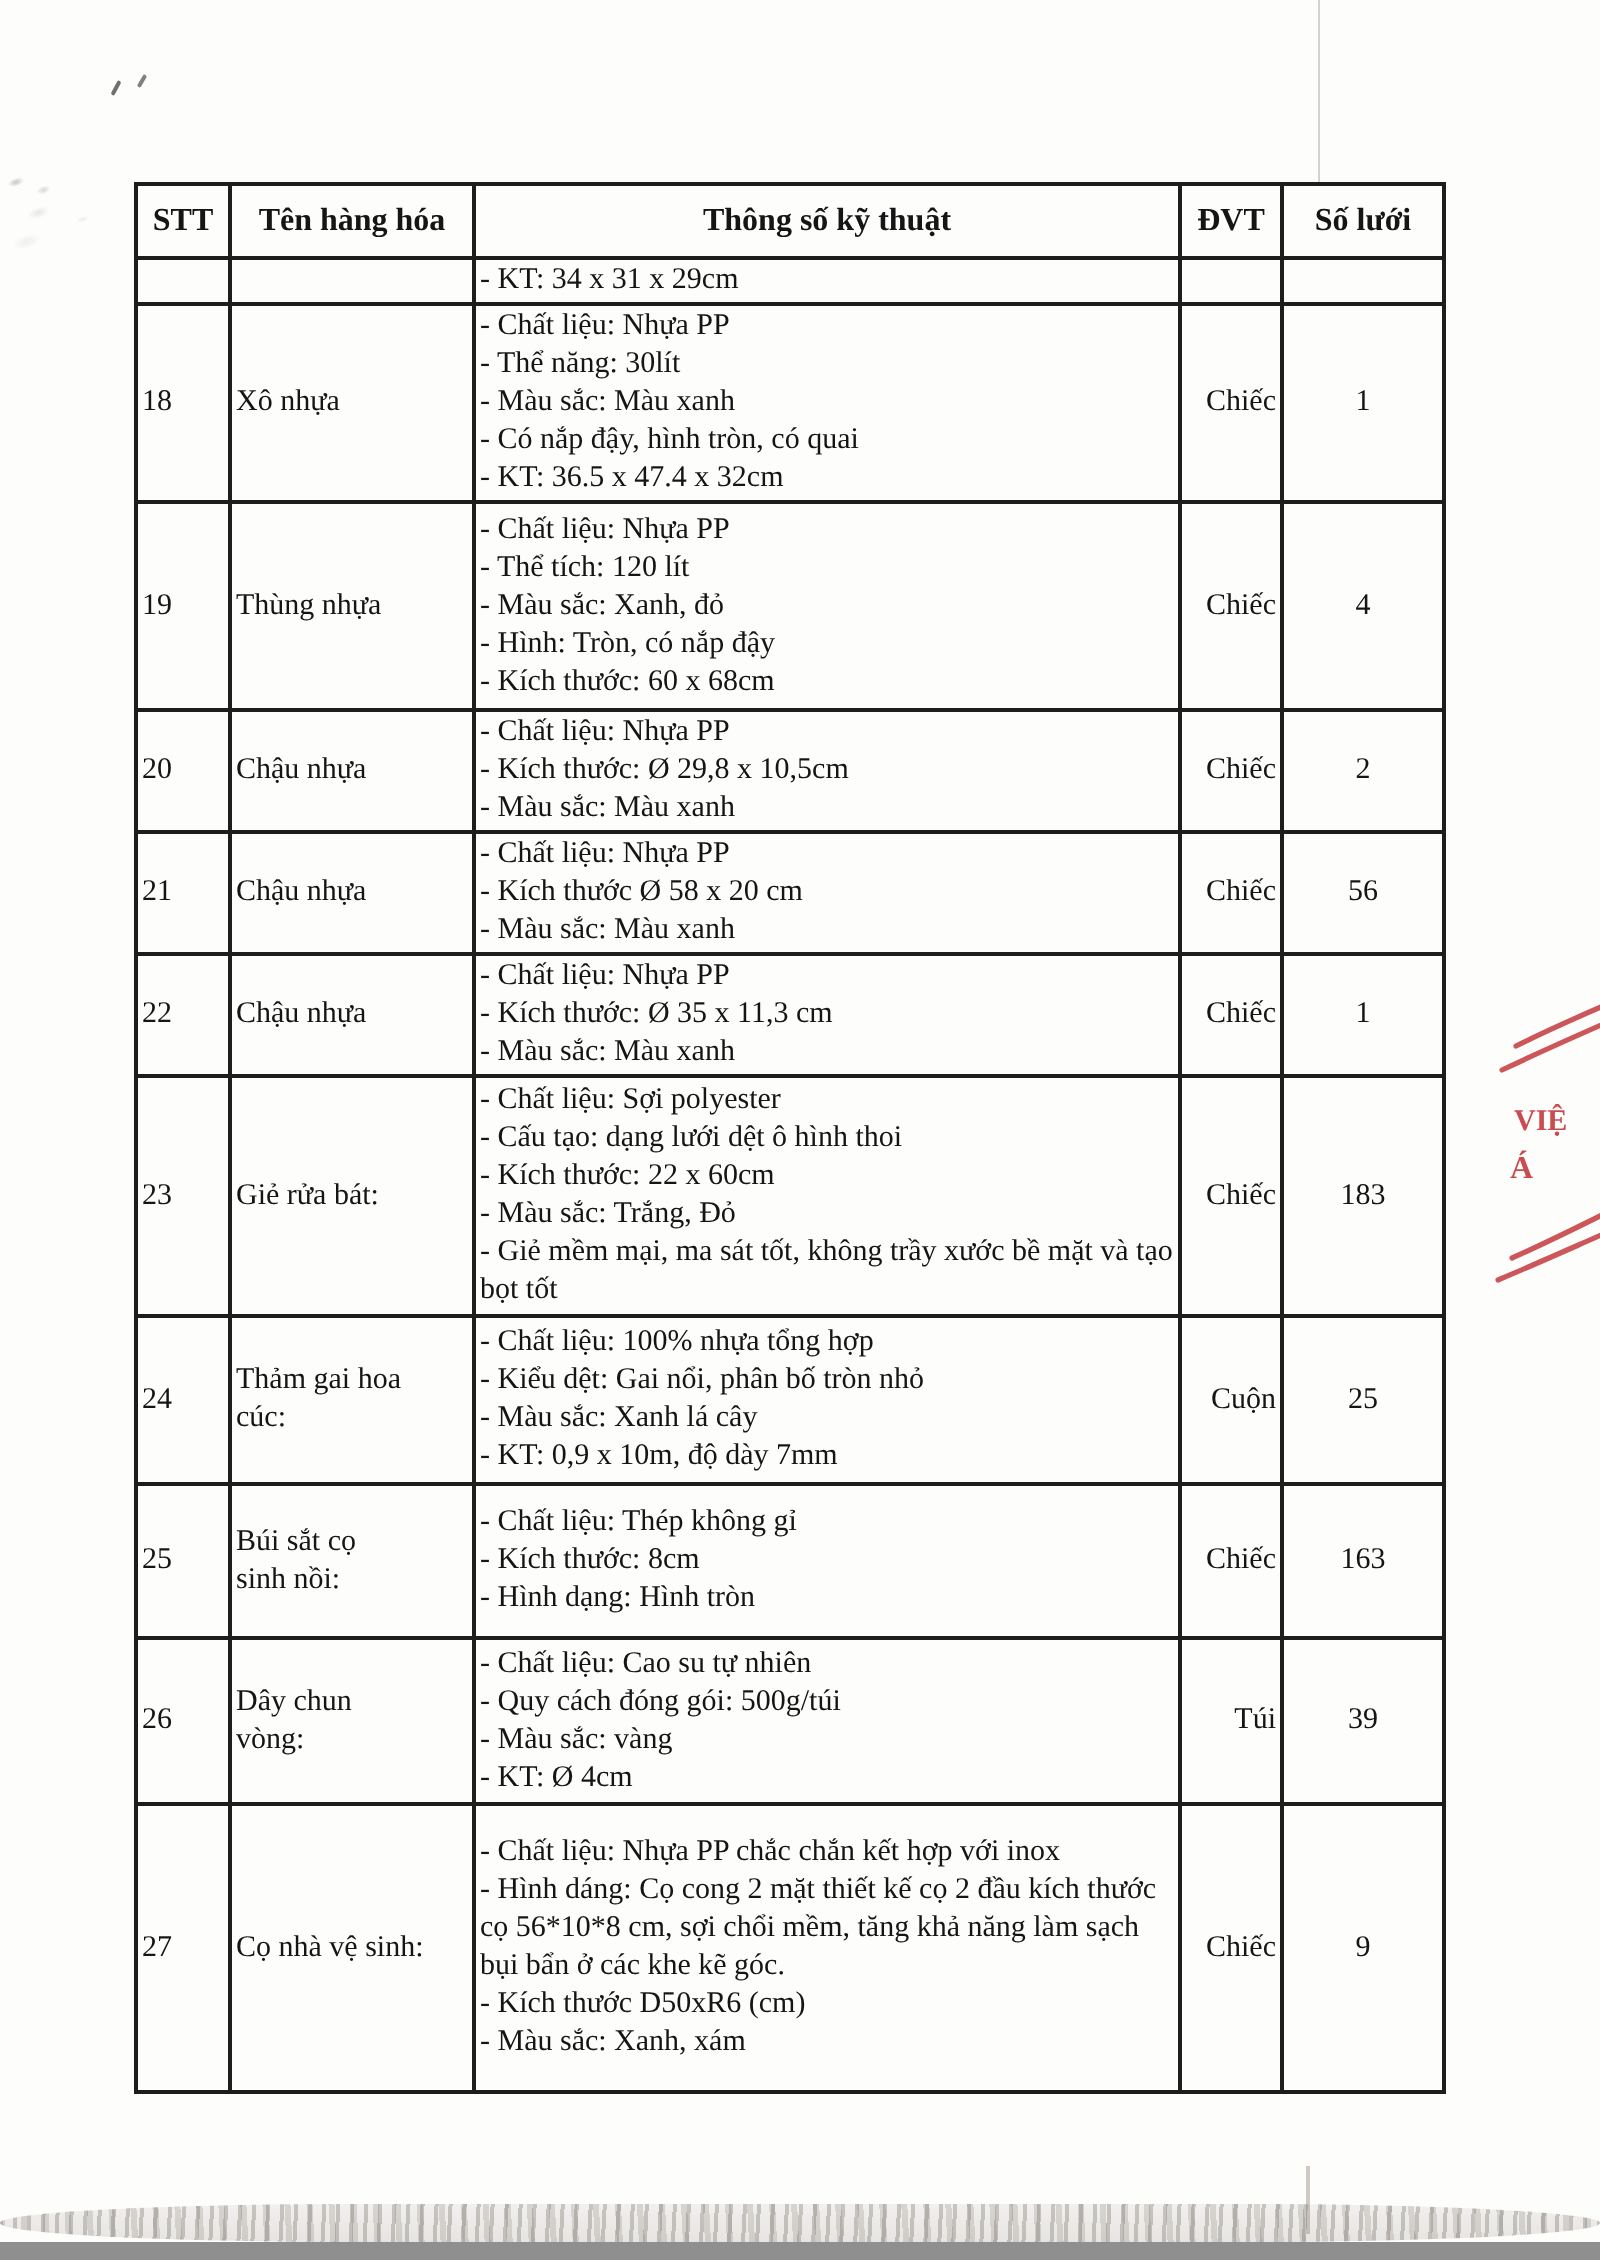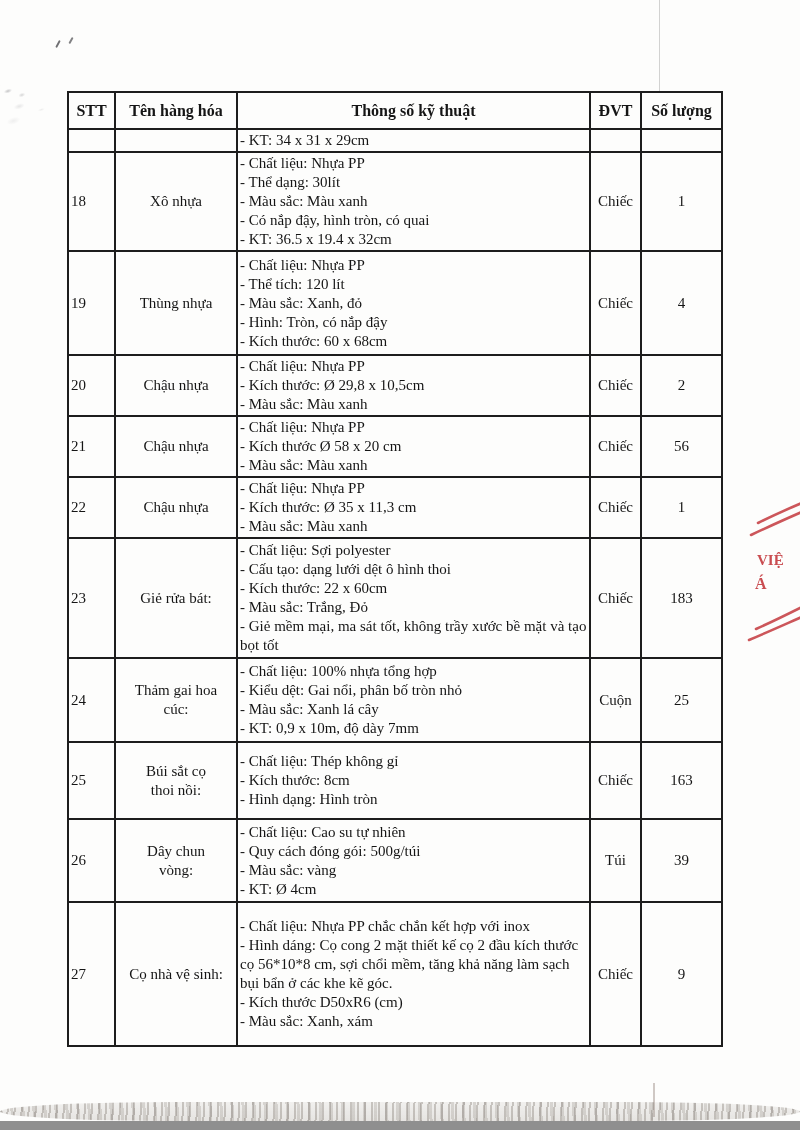--- a/index.html
+++ b/index.html
@@ -22,23 +22,23 @@
     vertical-align:middle;
     font-size:15px;line-height:19px;
     padding:1px 2px;
     overflow:hidden;
   }
   table.goods thead th{
     font-size:16px;font-weight:bold;text-align:center;height:31px;
     padding:2px 1px;
   }
   td.c-stt{}
-  td.c-name{text-align:center;padding:2px 10px 2px 8px;white-space:pre-line;}
+  td.c-name{text-align:left;padding:2px 10px 2px 8px;white-space:pre-line;}
   td.c-specs{text-align:left;padding:1px 18px 1px 7px;}
-  td.c-unit{text-align:center;}
+  td.c-unit{text-align:right;}
   td.c-qty{text-align:center;}
   tbody tr:nth-child(1){height:22px;margin-top:32px;}
   tbody tr:nth-child(2){height:96px;}
   tbody tr:nth-child(3){height:104px;}
   tbody tr:nth-child(4){height:61px;}
   tbody tr:nth-child(5){height:61px;}
   tbody tr:nth-child(6){height:61px;}
   tbody tr:nth-child(7){height:120px;}
   tbody tr:nth-child(8){height:84px;}
   tbody tr:nth-child(9){height:77px;}
@@ -96,42 +96,42 @@
       <col style="width:353px">
       <col style="width:51px">
       <col style="width:81px">
     </colgroup>
     <thead>
       <tr>
         <th>STT</th>
         <th>Tên hàng hóa</th>
         <th>Thông số kỹ thuật</th>
         <th>ĐVT</th>
-        <th>Số lượng</th>
+        <th>Số lưới</th>
       </tr>
     </thead>
     <tbody>
         <tr>
           <td class="c-stt"></td>
           <td class="c-name"></td>
           <td class="c-specs">
             <div class="spec-line">- KT: 34 x 31 x 29cm</div>
           </td>
           <td class="c-unit"></td>
           <td class="c-qty"></td>
         </tr>
         <tr>
           <td class="c-stt">18</td>
           <td class="c-name">Xô nhựa</td>
           <td class="c-specs">
             <div class="spec-line">- Chất liệu: Nhựa PP</div>
-            <div class="spec-line">- Thể dạng: 30lít</div>
+            <div class="spec-line">- Thể năng: 30lít</div>
             <div class="spec-line">- Màu sắc: Màu xanh</div>
             <div class="spec-line">- Có nắp đậy, hình tròn, có quai</div>
-            <div class="spec-line">- KT: 36.5 x 19.4 x 32cm</div>
+            <div class="spec-line">- KT: 36.5 x 47.4 x 32cm</div>
           </td>
           <td class="c-unit">Chiếc</td>
           <td class="c-qty">1</td>
         </tr>
         <tr>
           <td class="c-stt">19</td>
           <td class="c-name">Thùng nhựa</td>
           <td class="c-specs">
             <div class="spec-line">- Chất liệu: Nhựa PP</div>
             <div class="spec-line">- Thể tích: 120 lít</div>
@@ -197,21 +197,21 @@
             <div class="spec-line">- Kiểu dệt: Gai nổi, phân bố tròn nhỏ</div>
             <div class="spec-line">- Màu sắc: Xanh lá cây</div>
             <div class="spec-line">- KT: 0,9 x 10m, độ dày 7mm</div>
           </td>
           <td class="c-unit">Cuộn</td>
           <td class="c-qty">25</td>
         </tr>
         <tr>
           <td class="c-stt">25</td>
           <td class="c-name">Búi sắt cọ
-thoi nồi:</td>
+sinh nồi:</td>
           <td class="c-specs">
             <div class="spec-line">- Chất liệu: Thép không gỉ</div>
             <div class="spec-line">- Kích thước: 8cm</div>
             <div class="spec-line">- Hình dạng: Hình tròn</div>
           </td>
           <td class="c-unit">Chiếc</td>
           <td class="c-qty">163</td>
         </tr>
         <tr>
           <td class="c-stt">26</td>

